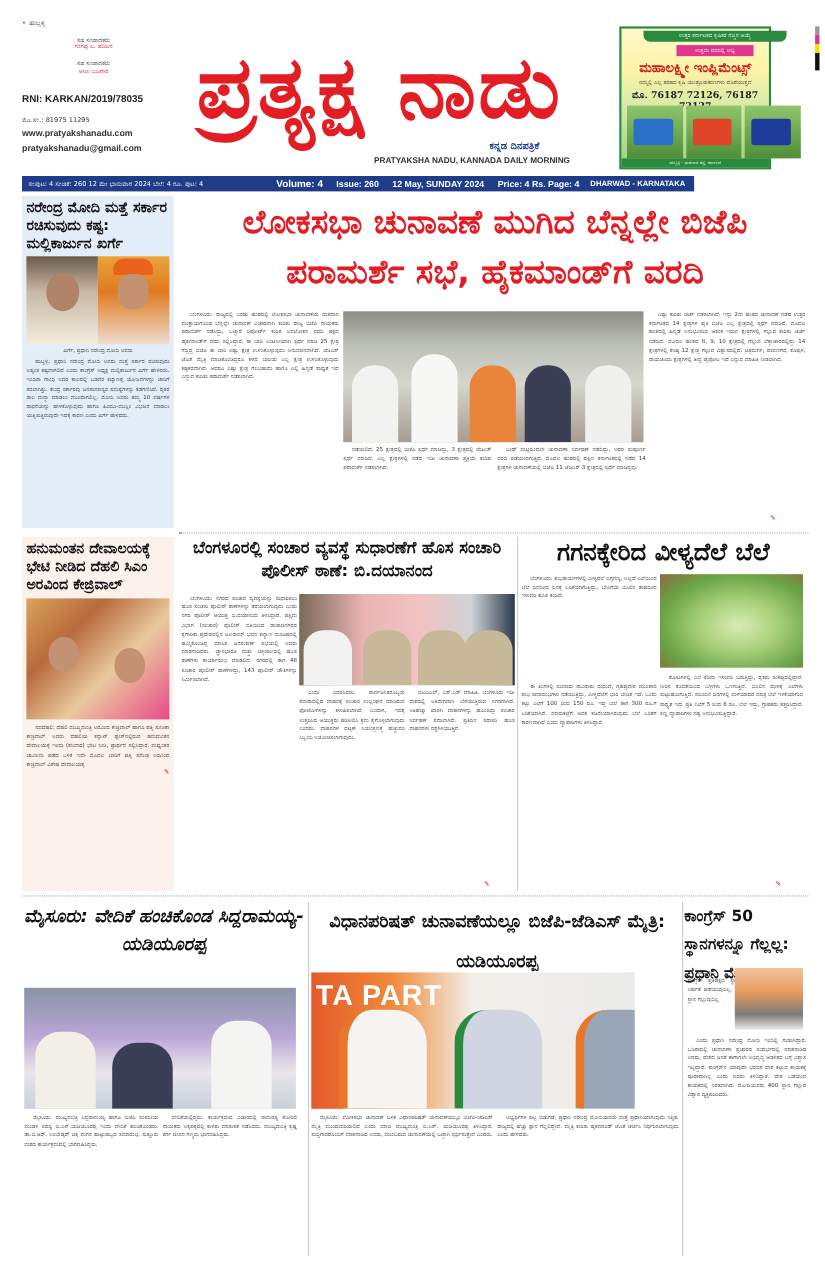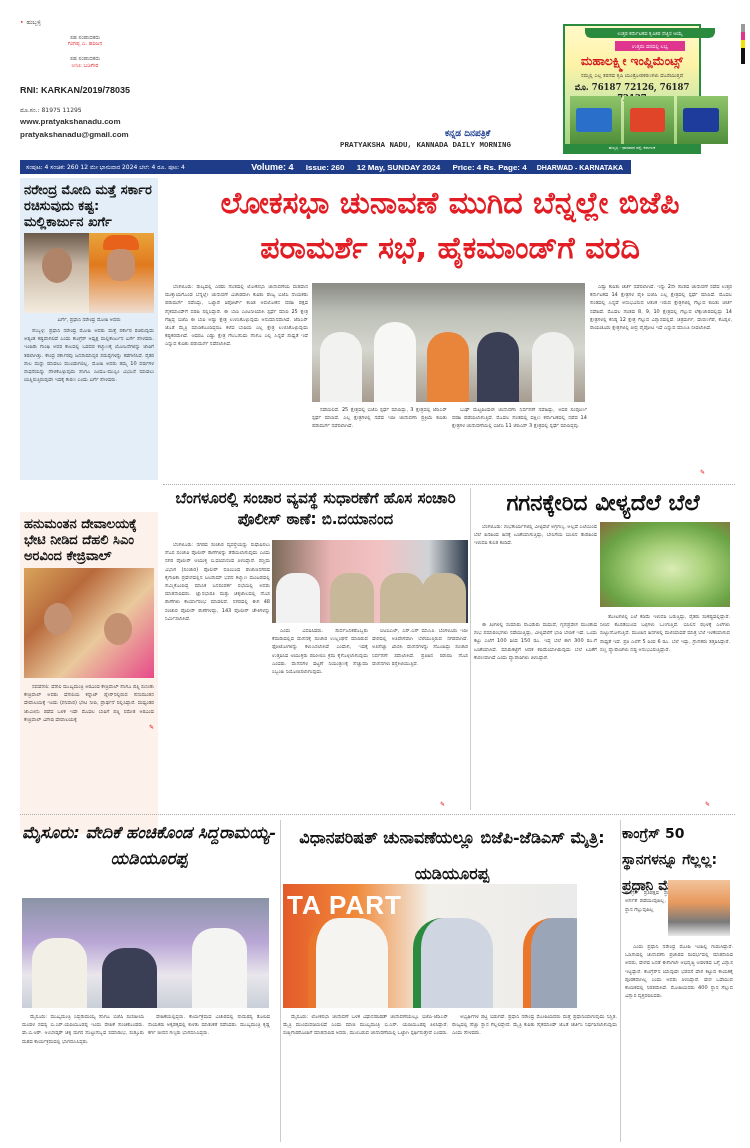--- a/index.html
+++ b/index.html
@@ -13,21 +13,21 @@
   .mh-left .bullet-line::before { content: "•"; color: #e21d24; margin-right: 3px; }
   .mh-left .role { text-align: center; margin-top: 8px; color: #444; font-size: 5.5px; }
   .mh-left .person { text-align: center; color: #e21d24; font-size: 5.5px; }
   .mh-left .rni { margin-top: 16px; font-family: "Liberation Sans", sans-serif; font-weight: bold; font-size: 9px; color: #222; }
   .mh-left .phone { margin-top: 10px; font-size: 6px; color: #333; }
   .mh-left .web, .mh-left .mail { font-family: "Liberation Sans", sans-serif; font-weight: bold; font-size: 8px; color: #333; margin-top: 3px; }
 
   .mh-title { position: absolute; left: 135px; top: 30px; width: 420px; height: 100px; text-align: center;
     font-family: "DejaVu Sans", sans-serif; font-weight: bold; font-size: 78px; line-height: 100px; color: #e21d24; letter-spacing: 2px; }
   .mh-sub-kn { position: absolute; left: 445px; top: 128px; font-size: 9px; color: #1e3f8f; font-weight: bold; }
-  .mh-sub-en { position: absolute; left: 340px; top: 141px; font-family: Liberation Mono, monospace; font-size: 7.5px; font-weight: bold; color: #333; }
+  .mh-sub-en { position: absolute; left: 340px; top: 141px; font-family: Liberation Sans, sans-serif; font-size: 7.5px; font-weight: bold; color: #333; }
 
   .ad { position: absolute; left: 563px; top: 24px; width: 138px; height: 130px; border: 2px solid #2a8a3e;
     background: linear-gradient(180deg, #fff9c9 0%, #fef3a7 30%, #cfe9a8 60%, #9fcf7a 100%); }
   .ad .ad-top { position: absolute; left: 20px; top: 2px; width: 130px; height: 10px; background: #2a8a3e; color: #fff;
     font-size: 5px; line-height: 10px; text-align: center; border-radius: 0 0 6px 6px; }
   .ad .ad-pink { position: absolute; left: 50px; top: 15px; width: 70px; height: 10px; background: #e0358f; color: #fff;
     font-size: 5px; line-height: 10px; text-align: center; }
   .ad .ad-brand { position: absolute; left: 0; top: 28px; width: 100%; text-align: center; color: #d0161f; font-weight: bold; font-size: 12px; }
   .ad .ad-desc { position: absolute; left: 0; top: 46px; width: 100%; text-align: center; color: #333; font-size: 5px; }
   .ad .ad-phone { position: absolute; left: 0; top: 56px; width: 100%; text-align: center; color: #222; font-weight: bold; font-size: 8.5px; font-family: "DejaVu Serif", serif; }
@@ -55,21 +55,21 @@
   .box-modi { position: absolute; left: 20px; top: 178px; width: 138px; height: 302px; background: #e3eef8; padding: 4px; }
   .box-modi .hl { font-size: 13px; font-weight: bold; line-height: 16px; color: #111; }
   .box-modi .photo { width: 130px; height: 80px; display: flex; margin-top: 3px; }
   .ph-khar { flex: 1; background: linear-gradient(180deg, #6b5a4a 0%, #c8b7a4 40%, #f4ecdf 100%); position: relative; }
   .ph-khar::after { content: ""; position: absolute; left: 18px; top: 15px; width: 30px; height: 35px; border-radius: 50%; background: #b08468; }
   .ph-modi { flex: 1; background: linear-gradient(180deg, #e9a43b 0%, #e07a1e 40%, #f0ddcf 100%); position: relative; }
   .ph-modi::before { content: ""; position: absolute; left: 14px; top: 2px; width: 36px; height: 15px; background: #e8621c; border-radius: 10px 10px 2px 2px; }
   .ph-modi::after { content: ""; position: absolute; left: 18px; top: 16px; width: 28px; height: 32px; border-radius: 40%; background: #c49173; }
   .box-modi .caption { font-size: 5px; text-align: center; color: #333; margin: 3px 0; }
 
-  .box-kej { position: absolute; left: 20px; top: 488px; width: 138px; height: 322px; background: #fdf1ec; padding: 4px; margin-top: 24px; }
+  .box-kej { position: absolute; left: 20px; top: 488px; width: 138px; height: 322px; background: #fdf1ec; padding: 4px; }
   .box-kej .hl { font-size: 13px; font-weight: bold; line-height: 16px; color: #111; }
   .box-kej .photo { width: 130px; height: 110px; margin-top: 4px; background: linear-gradient(135deg, #d9a45a 0%, #b86a3c 30%, #eac99d 60%, #e84a8a 100%); position: relative; }
   .box-kej .photo::after { content: ""; position: absolute; left: 20px; top: 35px; width: 28px; height: 32px; border-radius: 50%; background: #c49173; box-shadow: 60px 10px 0 #c49173; }
 
   
   .main-hl { position: absolute; left: 165px; top: 180px; width: 570px; text-align: center; color: #e21d24; font-weight: bold; font-size: 30px; line-height: 45px; }
   .main-text-left { position: absolute; left: 165px; top: 282px; width: 143px; height: 195px; overflow: hidden; }
   .main-photo { position: absolute; left: 312px; top: 283px; width: 273px; height: 119px;
     background: linear-gradient(180deg, #8a8c85 0%, #bcbfb6 25%, #d5d7cf 55%, #a79c90 100%); overflow: hidden; }
   .main-photo .person { position: absolute; bottom: 0; width: 42px; height: 70px; border-radius: 20px 20px 0 0; }
@@ -128,20 +128,21 @@
     <div class="role">ಸಹ ಸಂಪಾದಕರು</div>
     <div class="person">ಗಂಗಪ್ಪ ಎ. ಹರಿಜನ</div>
     <div class="role">ಸಹ ಸಂಪಾದಕರು</div>
     <div class="person">ಅನಿಲ ಬಡಿಗೇರ</div>
     <div class="rni">RNI: KARKAN/2019/78035</div>
     <div class="phone">ಮೊ.ಸಂ.: 81975 11295</div>
     <div class="web">www.pratyakshanadu.com</div>
     <div class="mail">pratyakshanadu@gmail.com</div>
   </div>
 
+  <div class="mh-title">ಪ್ರತ್ಯಕ್ಷ ನಾಡು</div>
   <div class="mh-sub-kn">ಕನ್ನಡ ದಿನಪತ್ರಿಕೆ</div>
   <div class="mh-sub-en">PRATYAKSHA NADU, KANNADA DAILY MORNING</div>
 
   <div class="ad">
     <div class="ad-top">ಉತ್ತರ ಕರ್ನಾಟಕದ ಕೃಷಿಕರ ನೆಚ್ಚಿನ ಆಯ್ಕೆ</div>
     <div class="ad-pink">ಉತ್ತಮ ದರದಲ್ಲಿ ಲಭ್ಯ</div>
     <div class="ad-brand">ಮಹಾಲಕ್ಷ್ಮೀ ಇಂಪ್ಲಿಮೆಂಟ್ಸ್</div>
     <div class="ad-desc">ನಮ್ಮಲ್ಲಿ ಎಲ್ಲ ತರಹದ ಕೃಷಿ ಯಂತ್ರೋಪಕರಣಗಳು ದೊರೆಯುತ್ತವೆ</div>
     <div class="ad-phone">ಮೊ. 76187 72126, 76187 72127</div>
     <div class="ad-imgs">

